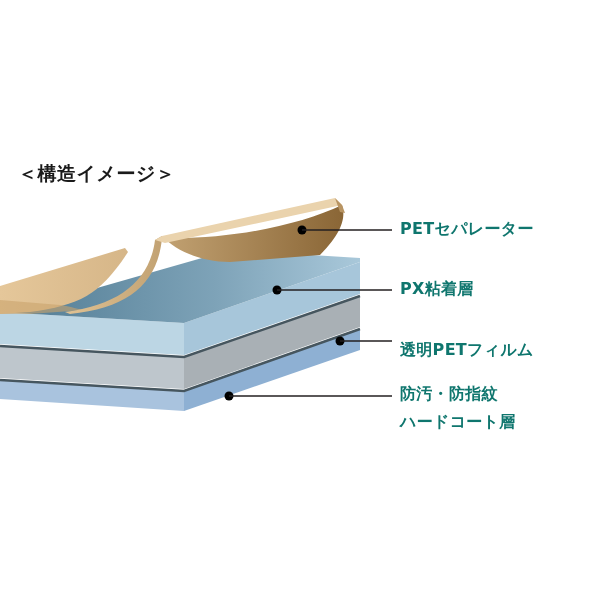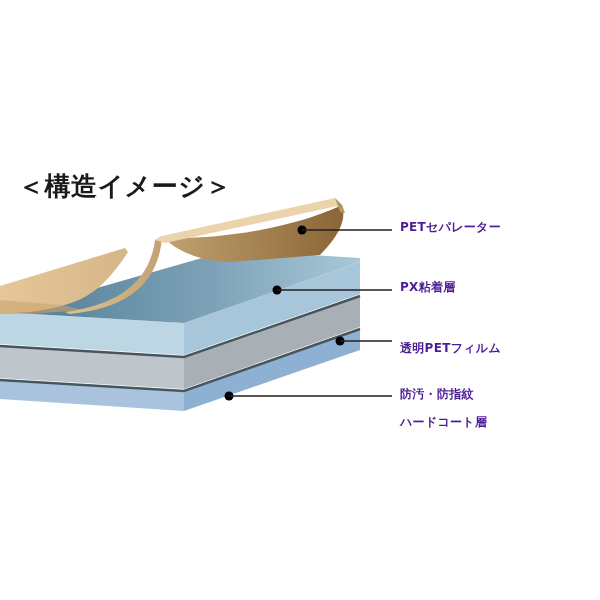--- a/index.html
+++ b/index.html
@@ -1,22 +1,22 @@
 <!DOCTYPE html>
 <html><head>
 <meta charset="utf-8">
 <style>
   html, body { margin: 0; padding: 0; background: #ffffff; }
   body { width: 600px; height: 600px; position: relative; overflow: hidden;
          font-family: "DejaVu Sans", "Liberation Sans", sans-serif; color: #231f20; }
-  .title { position: absolute; left: 18px; top: 169px; font-size: 26px; font-weight: bold;
+  .title { position: absolute; left: 18px; top: 161px; font-size: 19px; font-weight: bold;
            letter-spacing: 0.5px; white-space: nowrap; color: #1a1a1a; text-align: right; }
   .diagram { position: absolute; left: 0; top: 0; width: 600px; height: 600px; }
-  .label { position: absolute; left: 400px; font-size: 12px; font-weight: bold; white-space: nowrap;
-           color: #4c1d95; letter-spacing: 0.3px; }
+  .label { position: absolute; left: 400px; font-size: 16px; font-weight: bold; white-space: nowrap;
+           color: #0f766e; letter-spacing: 0.3px; }
   .label.two { line-height: 28px; font-family: Liberation Serif, serif; }
 </style>
 </head>
 <body>
 
 <div class="title">＜構造イメージ＞</div>
 
 <svg class="diagram" viewBox="0 0 600 600" xmlns="http://www.w3.org/2000/svg">
   <defs>
     <linearGradient id="adhTop" x1="0" y1="0" x2="1" y2="0">

